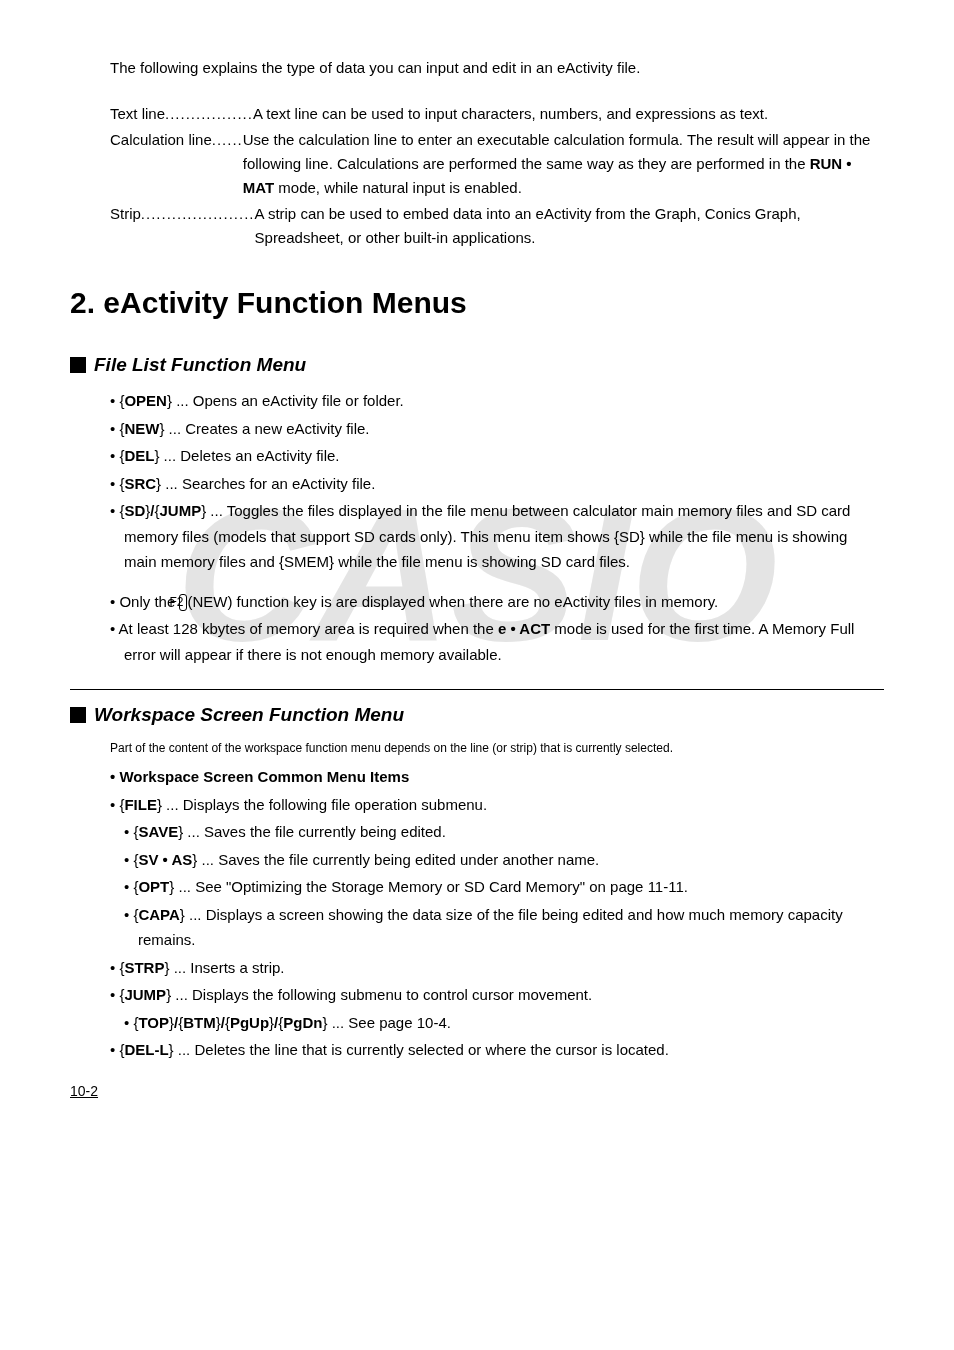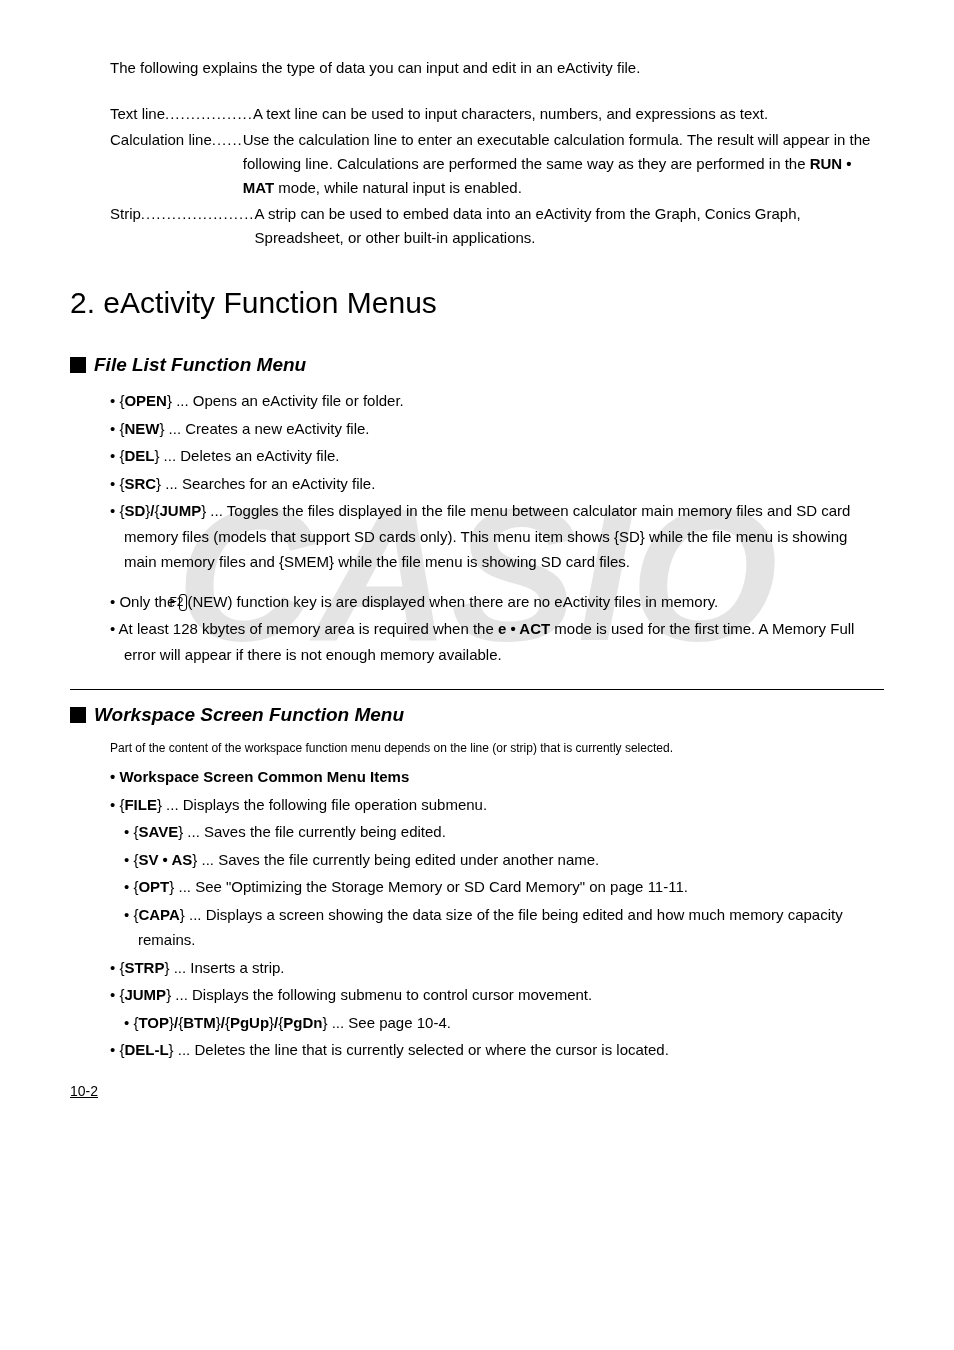--- a/index.html
+++ b/index.html
@@ -4,21 +4,21 @@
 <style>
   * { box-sizing: border-box; margin: 0; padding: 0; }
   html, body { width: 954px; background: #fff; font-family: Arial, Helvetica, sans-serif; color: #000; }
   .page { padding: 56px 70px 40px 70px; position: relative; }
   .intro { padding-left: 40px; margin-bottom: 28px; }
   .intro p.lead { font-size: 15px; line-height: 1.6; margin-bottom: 22px; }
   .dl { display: flex; font-size: 15px; line-height: 1.6; margin-bottom: 2px; }
   .dl .term { white-space: nowrap; }
   .dl .dots { flex: 0 0 auto; letter-spacing: 1px; }
   .dl .desc { flex: 1; }
-  .h1 { font-size: 30px; font-weight: normal; margin: 36px 0 34px 0; }
+  .h1 { font-size: 30px; font-weight: bold; margin: 36px 0 34px 0; }
   .h2row { display: flex; align-items: center; margin: 0 0 12px 0; font-style: italic; }
   .sqr { width: 16px; height: 16px; background: #000; flex: 0 0 16px; margin-right: 8px; }
   .h2 { font-size: 19px; font-weight: bold; }
   .sub { padding-left: 40px; margin-bottom: 8px; }
   .bl { font-size: 15px; line-height: 1.7; padding-left: 14px; text-indent: -14px; margin-bottom: 2px; }
   .bl2 { font-size: 15px; line-height: 1.7; padding-left: 28px; text-indent: -14px; margin-bottom: 2px; }
   .hr { border: none; border-top: 1px solid #000; margin: 22px 0 14px 0; }
   .fkey { display: inline-block; border: 1px solid #000; border-radius: 3px; font-size: 12px; padding: 0 3px; line-height: 15px; vertical-align: 1px; font-family: Arial, Helvetica, sans-serif; }
   .pagenum { text-align: left; font-size: 14px; margin-top: 20px; text-decoration: underline; }
   .watermark { position: absolute; left: 50%; top: 52%; transform: translate(-50%, -50%); pointer-events: none; z-index: 0; }

